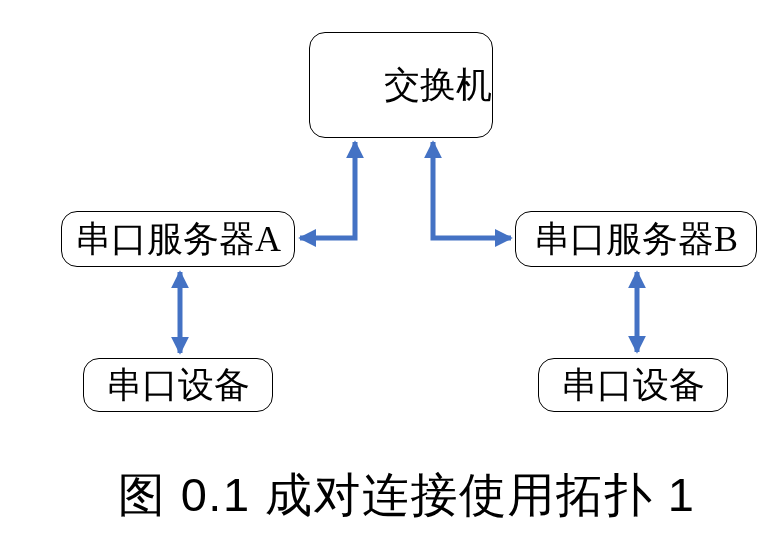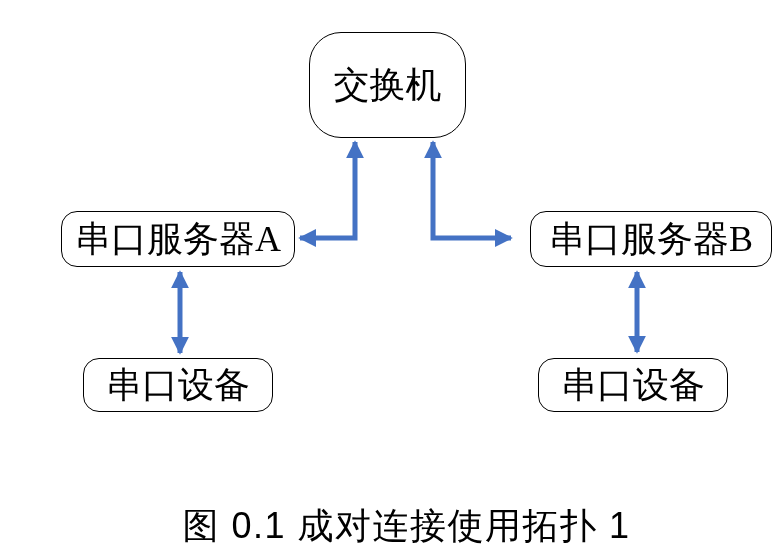--- a/index.html
+++ b/index.html
@@ -31,34 +31,35 @@
     display: flex;
     align-items: center;
     justify-content: center;
     color: var(--text-color, #000000);
     font-size: 36px;
     white-space: nowrap;
   }
   .node-switch {
     left: 309px;
     top: 32px;
-    width: 157px;
+    width: 184px;
     height: 106px;
-    border-radius: 32px;
+    border-radius: 16px;
+    justify-content: flex-end;
   }
   .node-server-a {
     left: 61px;
     top: 211px;
     width: 234px;
     height: 56px;
     border-radius: 16px;
     text-align: right;
   }
   .node-server-b {
-    left: 530px;
+    left: 515px;
     top: 211px;
     width: 242px;
     height: 56px;
     border-radius: 16px;
   }
   .node-device-a {
     left: 83px;
     top: 358px;
     width: 190px;
     height: 54px;
@@ -67,25 +68,25 @@
   .node-device-b {
     left: 538px;
     top: 358px;
     width: 190px;
     height: 54px;
     border-radius: 16px;
   }
   .caption {
     position: absolute;
     left: 30px;
-    top: 502px;
+    top: 471px;
     width: 753px;
     text-align: center;
     font-family: "Liberation Sans", "DejaVu Sans", sans-serif;
-    font-size: 36px;
+    font-size: 47px;
     line-height: 48px;
     letter-spacing: 1.5px;
     color: var(--text-color, #000000);
     white-space: nowrap;
   }
   .connector {
     stroke: var(--arrow-color, #4472C4);
     stroke-width: 5;
     fill: none;
   }

